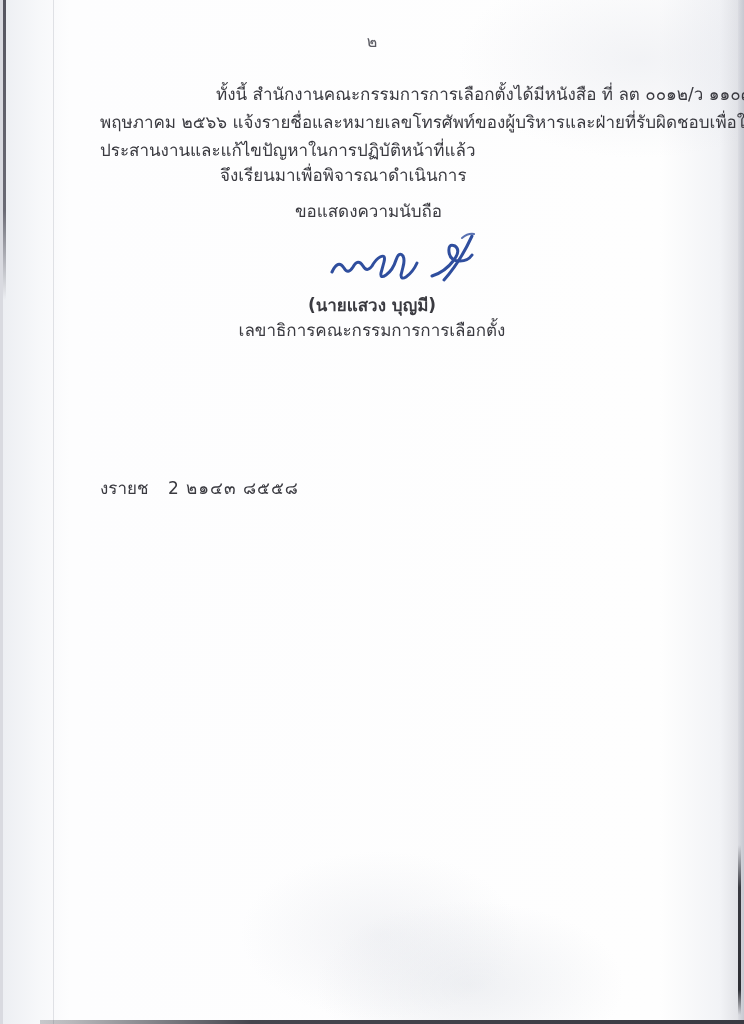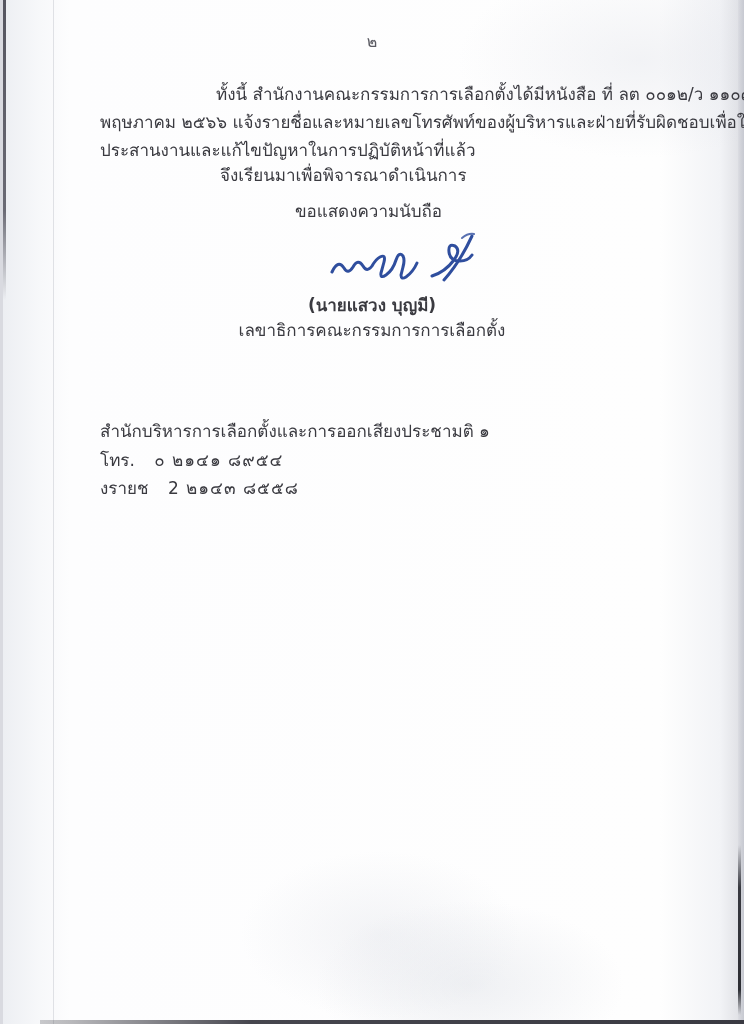--- a/index.html
+++ b/index.html
@@ -78,23 +78,18 @@
         <path d="M106,50 q13,-4 22,-16 q7,-10 1,-14 q-7,-3 -6,6 q1,9 11,9 q8,0 12,-6"></path>
         <path d="M118,54 q16,-18 28,-44"></path>
         <path d="M136,12 q6,-5 12,-4" stroke-width="2" opacity="0.8"></path>
       </g>
     </svg>
   </div>
 
   <div class="txt title">เลขาธิการคณะกรรมการการเลือกตั้ง</div>
   <div class="txt name">(นายแสวง บุญมี)</div>
 
-  <div class="txt footer-office">สำนักบริหารการเลือกตั้งและการออกเสียงประชามติ ๑</div>
-  <div class="txt footer-tel">
-    <span class="lbl">โทร.</span>
-    <span class="num">๐ ๒๑๔๑ ๘๙๕๔</span>
-  </div>
   <div class="txt footer-fax">
     <span class="lbl">งรายช</span>
     <span class="num">2 ๒๑๔๓ ๘๕๕๘</span>
   </div>
 
 </div>
 
 </body></html>

